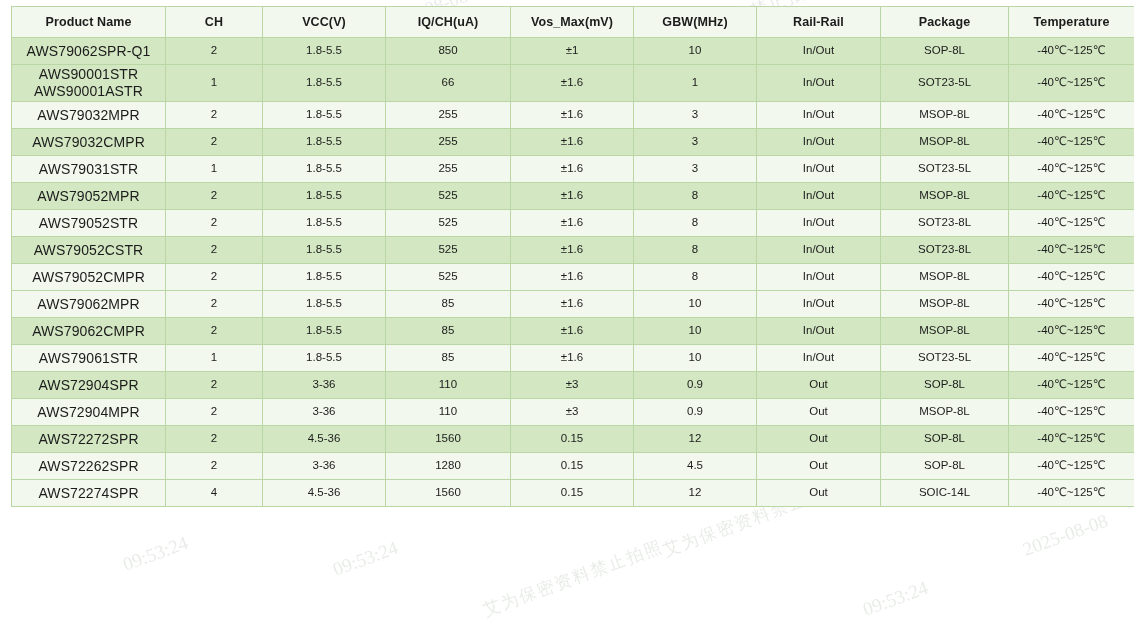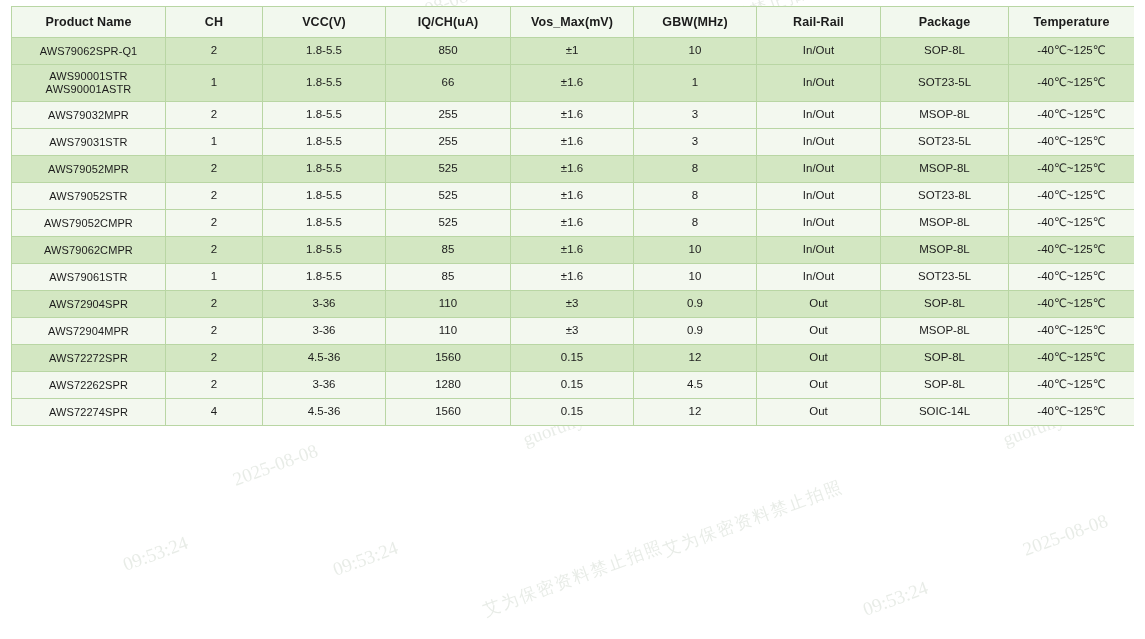--- a/index.html
+++ b/index.html
@@ -58,21 +58,21 @@
   }
   tbody tr.row-light td {
     background: #f3f8ef;
   }
 
   tbody tr.row-tall td {
     height: 36px;
   }
 
   td.cell-prodname {
-    font-size: 11px;
+    font-size: 14px;
     letter-spacing: 0.1px;
   }
 
   td.cell-ch-bold {
     font-weight: bold;
   }
 
   .prod-line { display: block; white-space: nowrap; }
 
   
@@ -184,20 +184,33 @@
           </td>
           <td>2</td>
           <td>1.8-5.5</td>
           <td>255</td>
           <td>±1.6</td>
           <td>3</td>
           <td>In/Out</td>
           <td>MSOP-8L</td>
           <td>-40℃~125℃</td>
         </tr>
+        <tr class="row-green">
+          <td class="cell-prodname">
+            <span class="prod-line">AWS79032CMPR</span>
+          </td>
+          <td>2</td>
+          <td>1.8-5.5</td>
+          <td>255</td>
+          <td>±1.6</td>
+          <td>3</td>
+          <td>In/Out</td>
+          <td>MSOP-8L</td>
+          <td>-40℃~125℃</td>
+        </tr>
         <tr class="row-light">
           <td class="cell-prodname">
             <span class="prod-line">AWS79031STR</span>
           </td>
           <td>1</td>
           <td>1.8-5.5</td>
           <td>255</td>
           <td>±1.6</td>
           <td>3</td>
           <td>In/Out</td>
@@ -223,29 +236,55 @@
           </td>
           <td>2</td>
           <td>1.8-5.5</td>
           <td>525</td>
           <td>±1.6</td>
           <td>8</td>
           <td>In/Out</td>
           <td>SOT23-8L</td>
           <td>-40℃~125℃</td>
         </tr>
+        <tr class="row-green">
+          <td class="cell-prodname">
+            <span class="prod-line">AWS79052CSTR</span>
+          </td>
+          <td>2</td>
+          <td>1.8-5.5</td>
+          <td>525</td>
+          <td>±1.6</td>
+          <td>8</td>
+          <td>In/Out</td>
+          <td>SOT23-8L</td>
+          <td>-40℃~125℃</td>
+        </tr>
         <tr class="row-light">
           <td class="cell-prodname">
             <span class="prod-line">AWS79052CMPR</span>
           </td>
           <td>2</td>
           <td>1.8-5.5</td>
           <td>525</td>
           <td>±1.6</td>
           <td>8</td>
+          <td>In/Out</td>
+          <td>MSOP-8L</td>
+          <td>-40℃~125℃</td>
+        </tr>
+        <tr class="row-light">
+          <td class="cell-prodname">
+            <span class="prod-line">AWS79062MPR</span>
+          </td>
+          <td>2</td>
+          <td>1.8-5.5</td>
+          <td>85</td>
+          <td>±1.6</td>
+          <td>10</td>
           <td>In/Out</td>
           <td>MSOP-8L</td>
           <td>-40℃~125℃</td>
         </tr>
         <tr class="row-green">
           <td class="cell-prodname">
             <span class="prod-line">AWS79062CMPR</span>
           </td>
           <td>2</td>
           <td>1.8-5.5</td>

